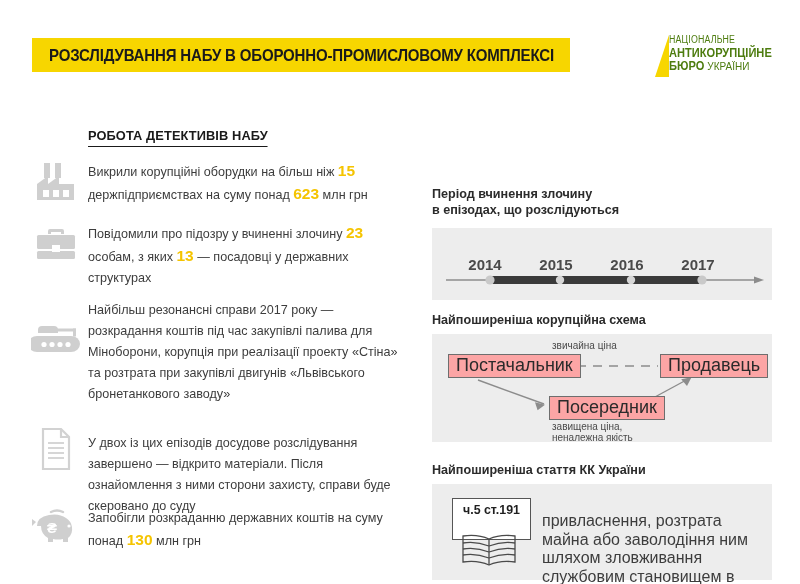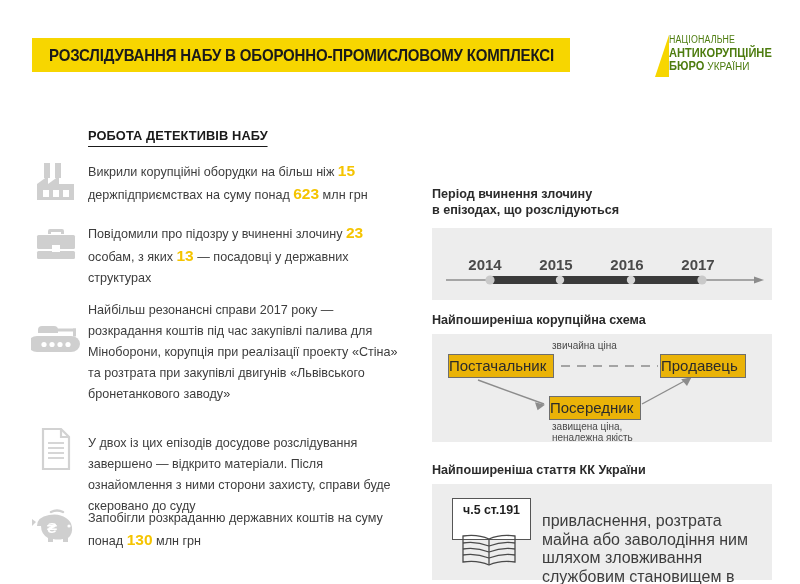--- a/index.html
+++ b/index.html
@@ -155,25 +155,25 @@
   
   #sub-timeline { top: 164px; }
   #panel-timeline { top: 206px; height: 72px; }
   #timeline-svg { position:absolute; left:0; top:0; }
 
   
   #sub-scheme { top: 290px; }
   #panel-scheme { top: 312px; height: 108px; }
   .node {
     position: absolute;
-    background: #eab308;
+    background: #fca5a5;
     border: 1.3px solid #6e6e6e;
-    font-size: 15px;
+    font-size: 18px;
     color: #2b2b2b;
-    padding: 3px 7px 4px 0;
+    padding: 3px 7px 4px 7px;
     white-space: nowrap;
     line-height: 15px;
   }
   #node-supplier { left: 16px; top: 20px; }
   #node-seller   { left: 228px; top: 20px; }
   #node-middle   { left: 117px; top: 62px; }
   .scheme-note {
     position: absolute;
     font-size: 10px;
     color: #4a4a4a;

